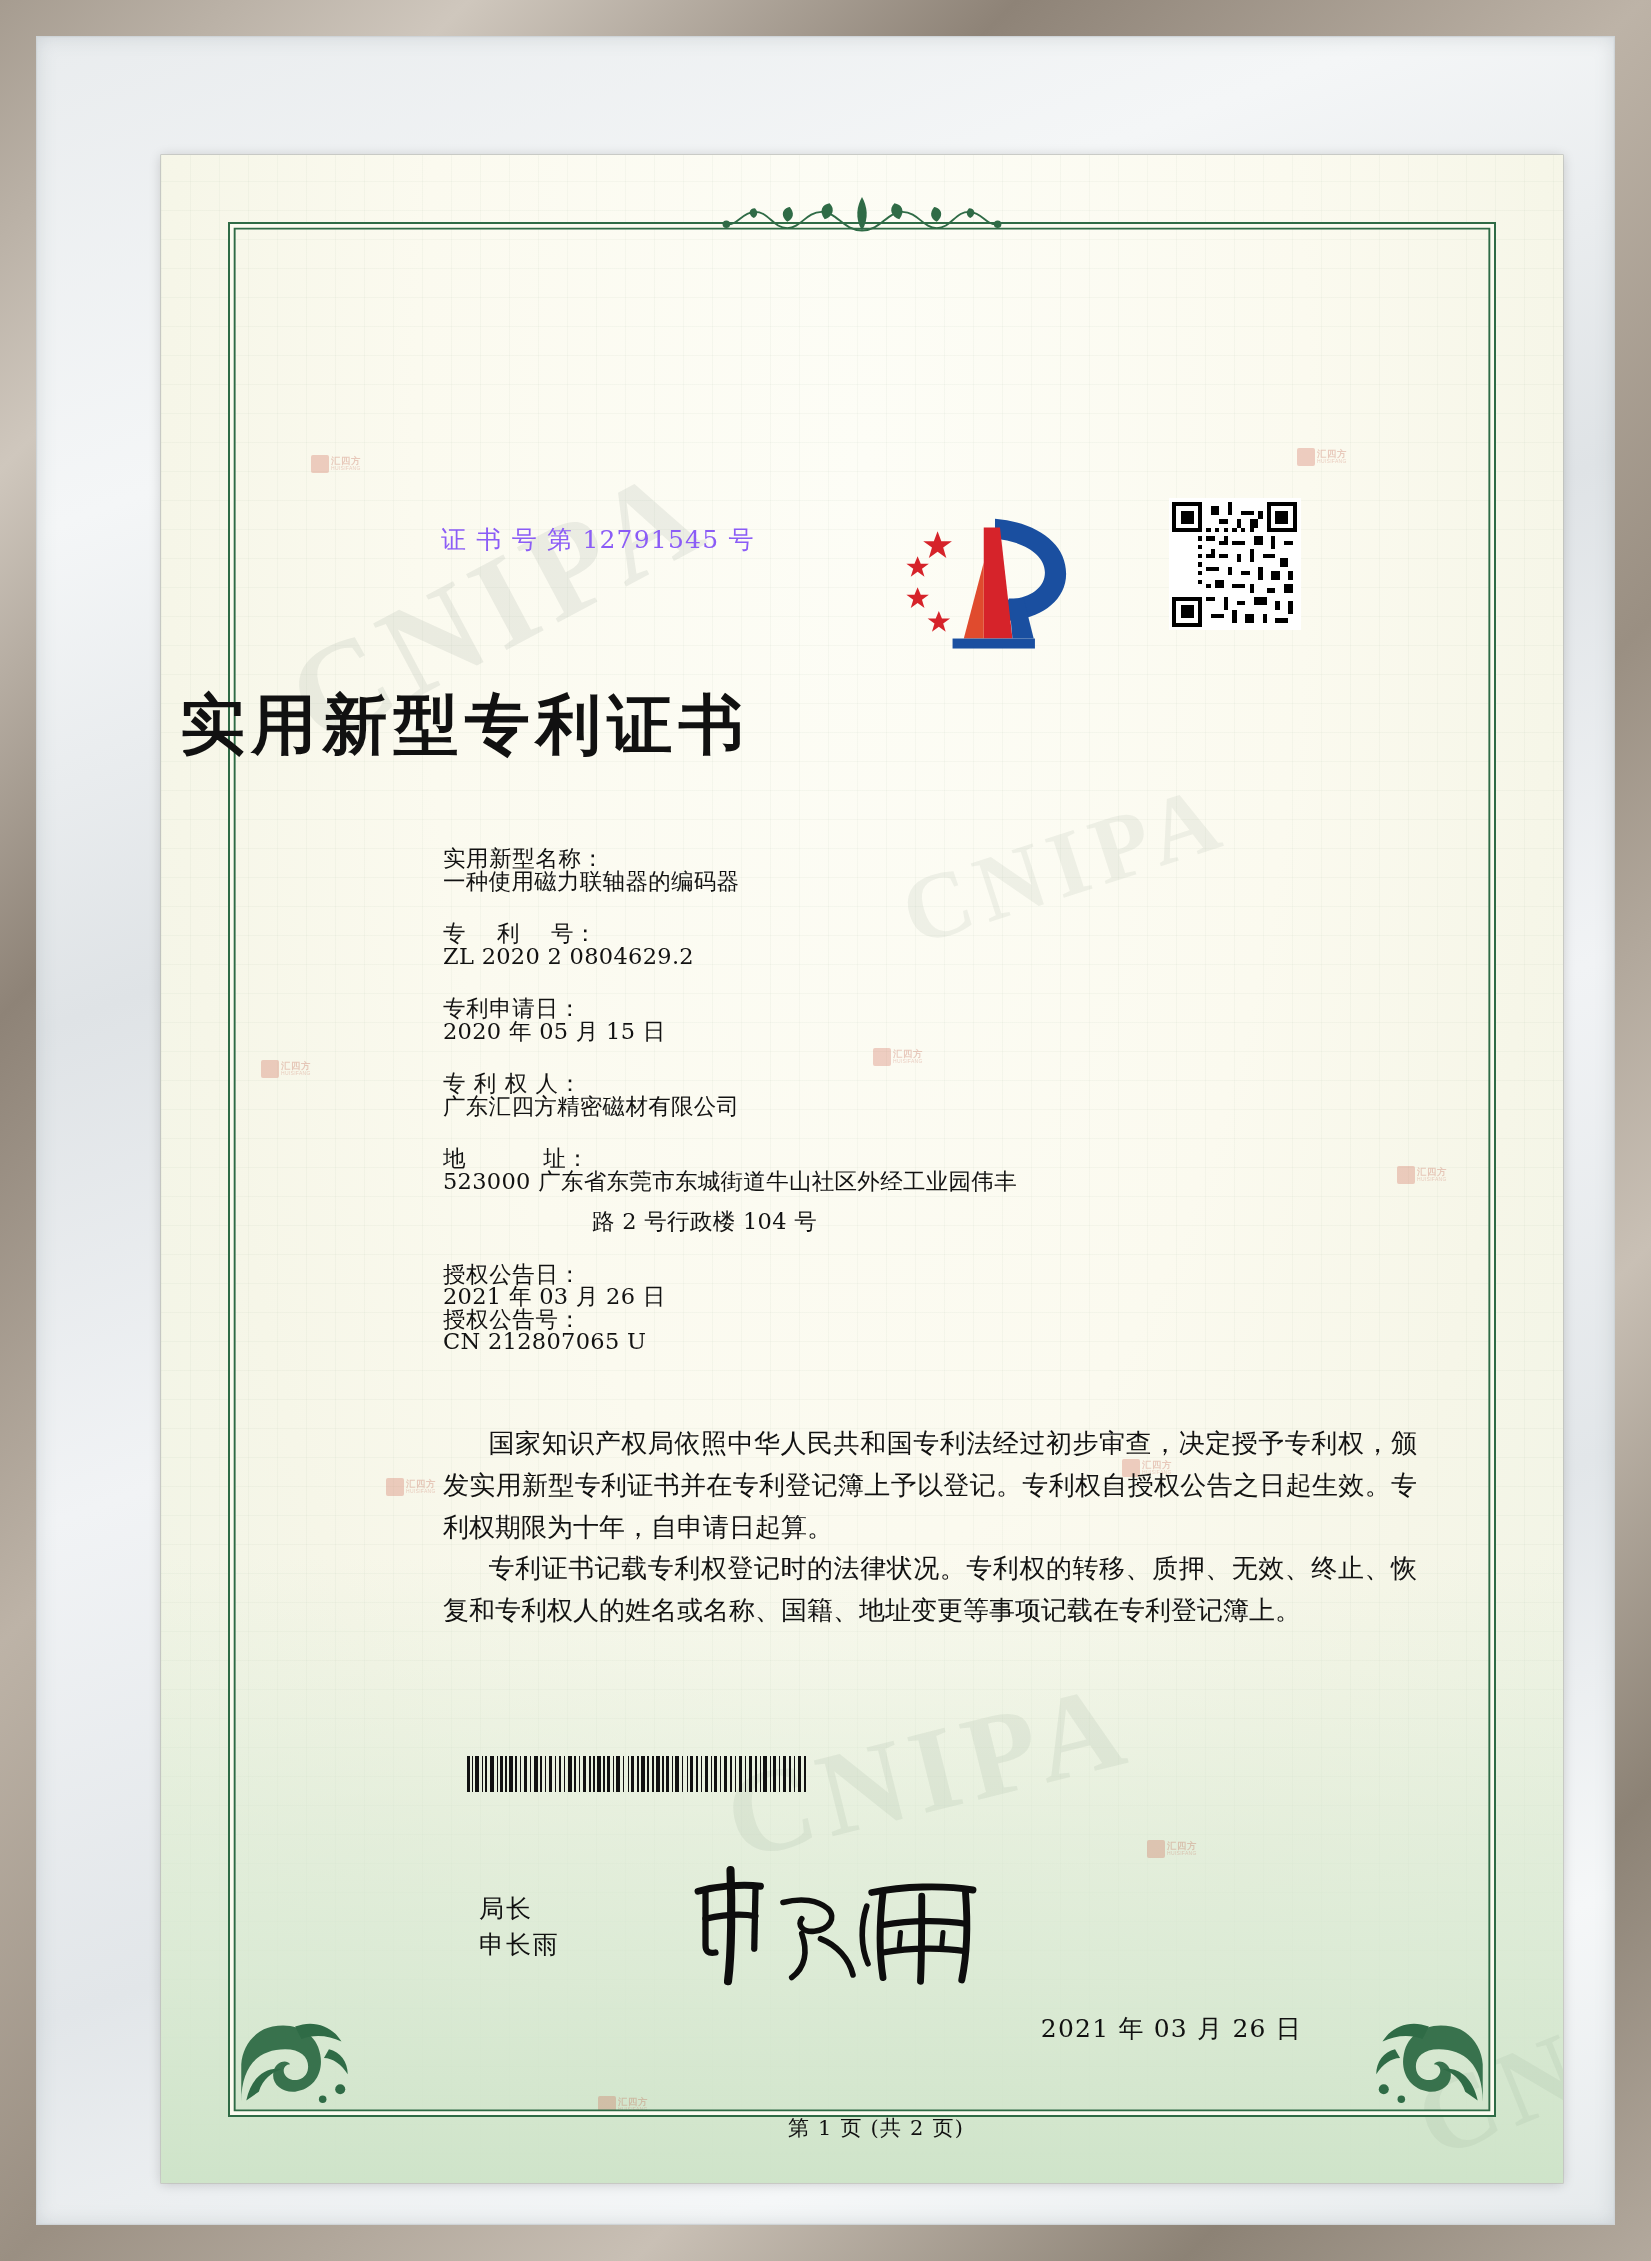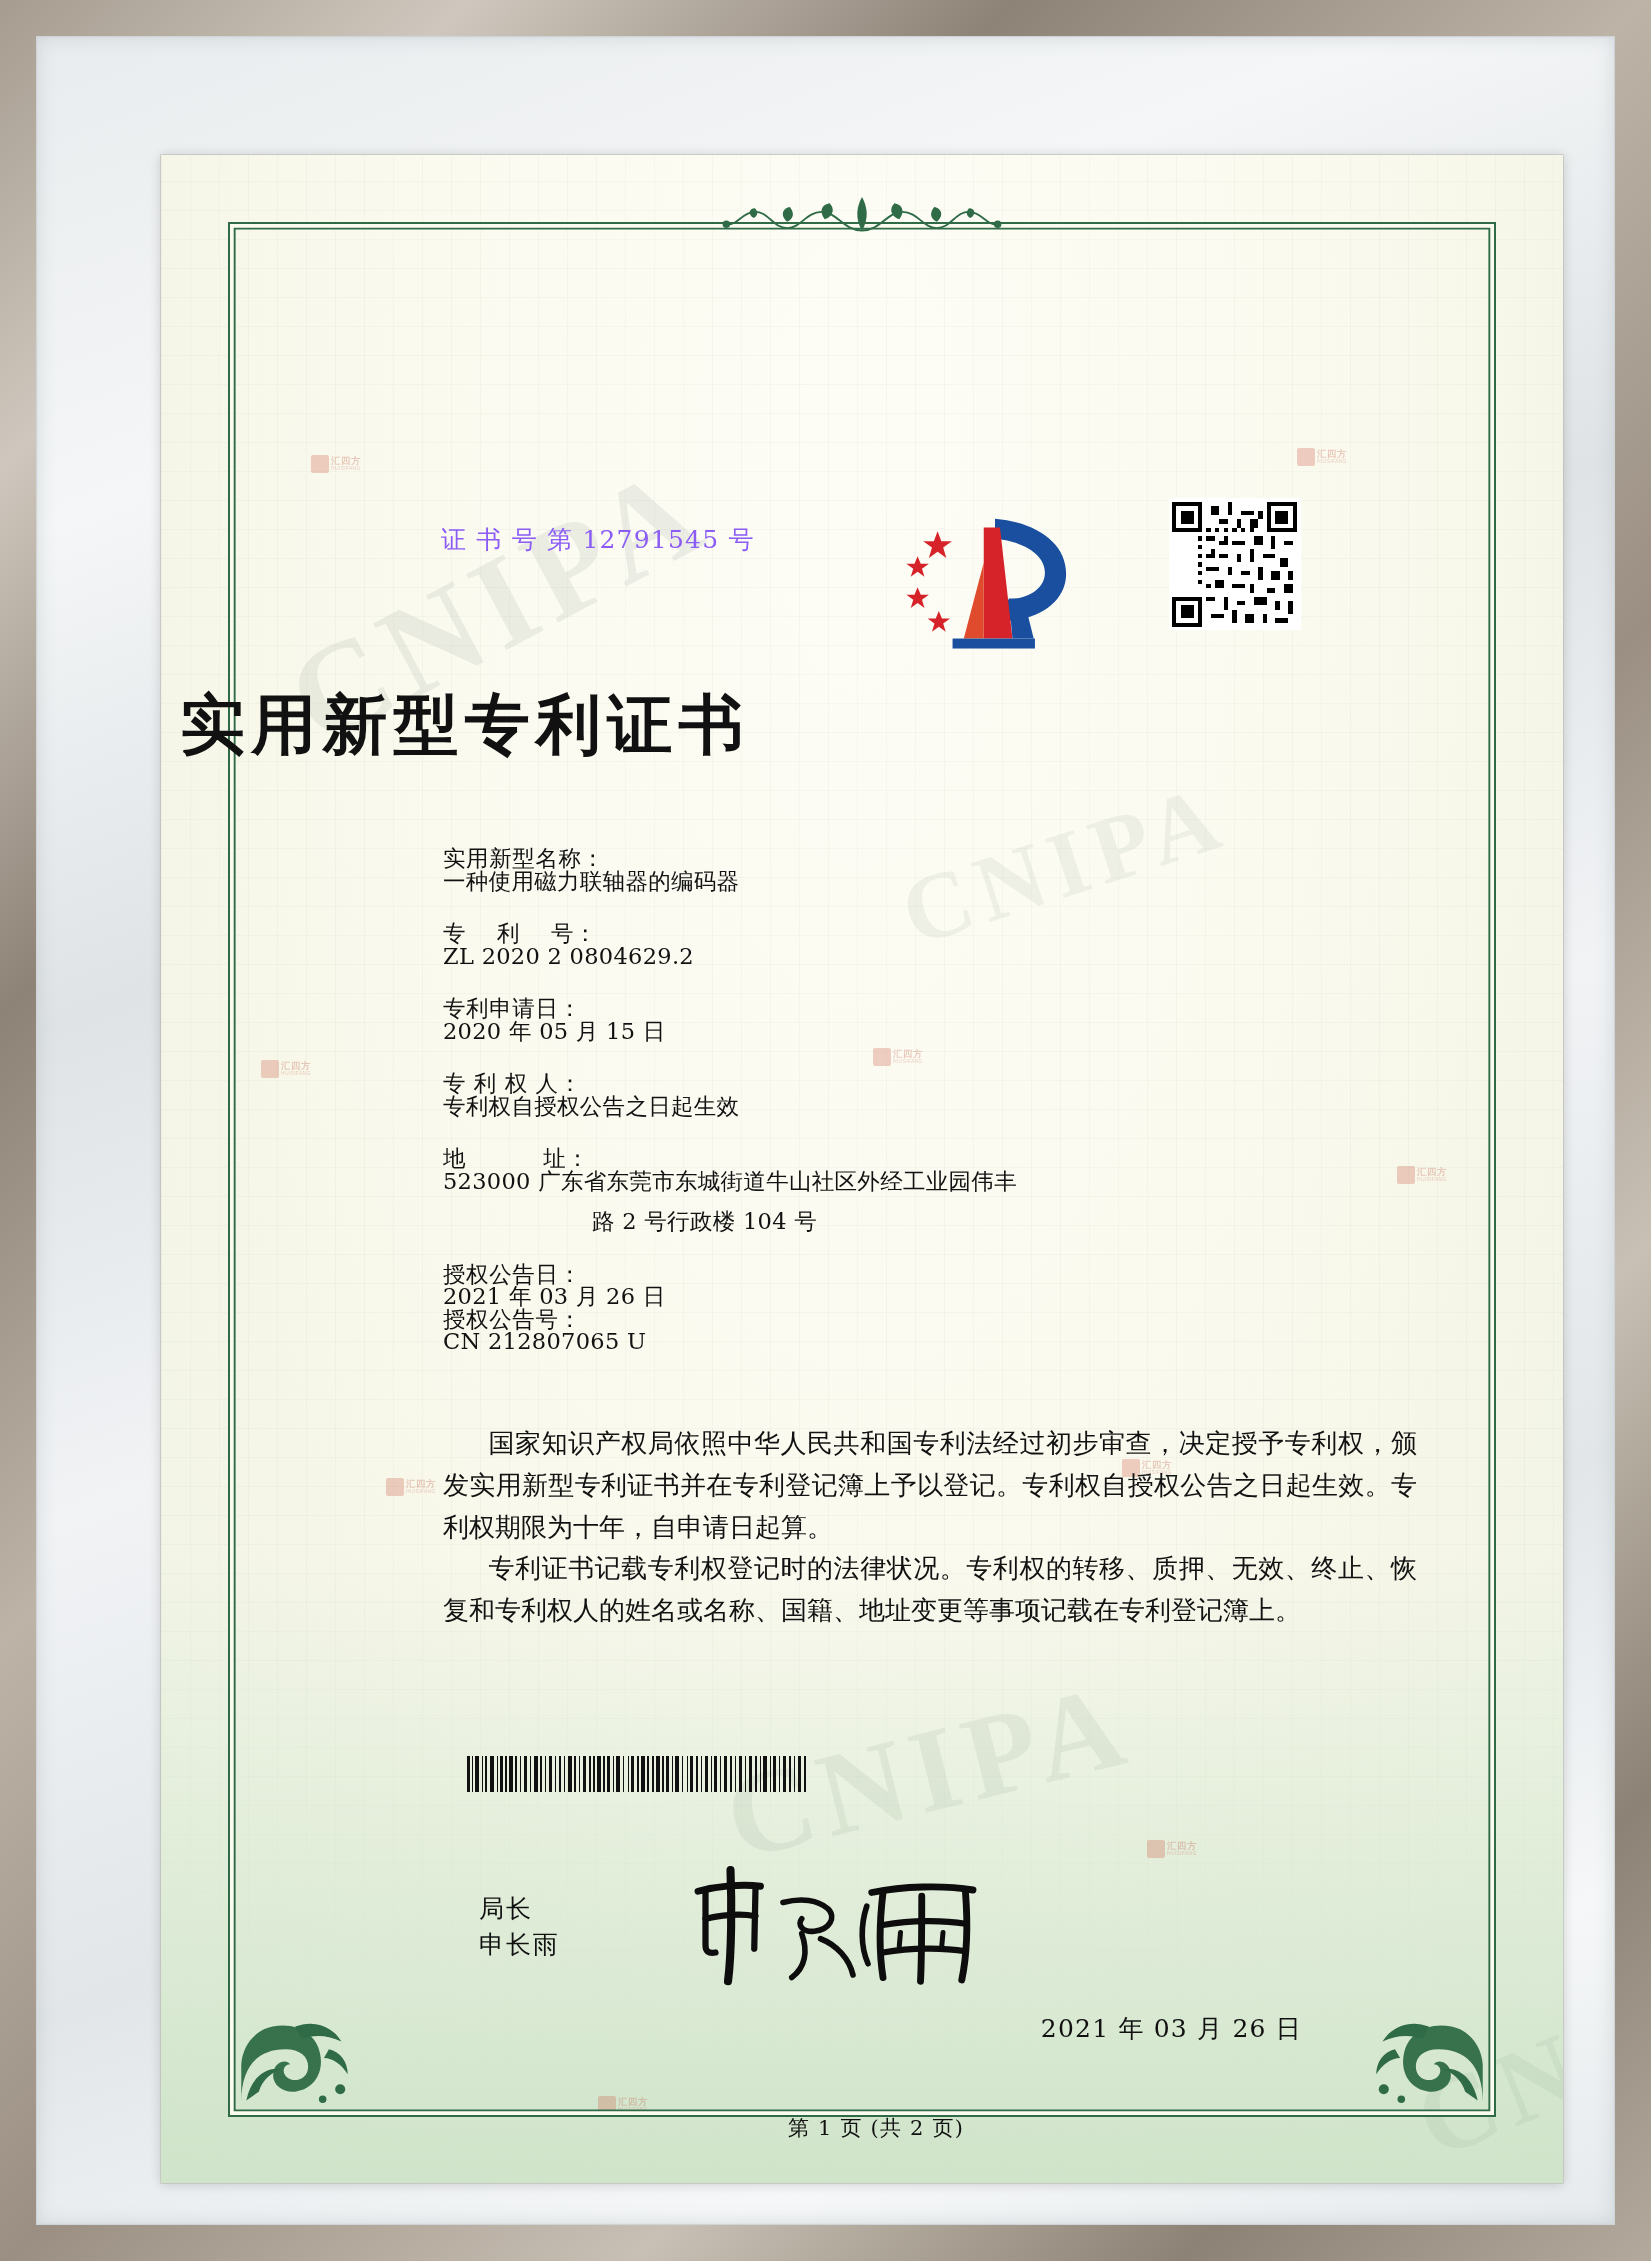--- a/index.html
+++ b/index.html
@@ -436,21 +436,21 @@
           <span class="val">ZL 2020 2 0804629.2</span>
         </div>
 
         <div class="row">
           <span class="lab">专利申请日：</span>
           <span class="val">2020 年 05 月 15 日</span>
         </div>
 
         <div class="row">
           <span class="lab">专 利 权 人：</span>
-          <span class="val">专利权自授权公告之日起生效</span>
+          <span class="val">广东汇四方精密磁材有限公司</span>
         </div>
 
         <div class="row" style="margin-bottom:18px;">
           <span class="lab">地　　　 址：</span>
           <span class="val">523000 广东省东莞市东城街道牛山社区外经工业园伟丰</span>
         </div>
         <div class="row addr-second">
           <span class="val">路 2 号行政楼 104 号</span>
         </div>
 

